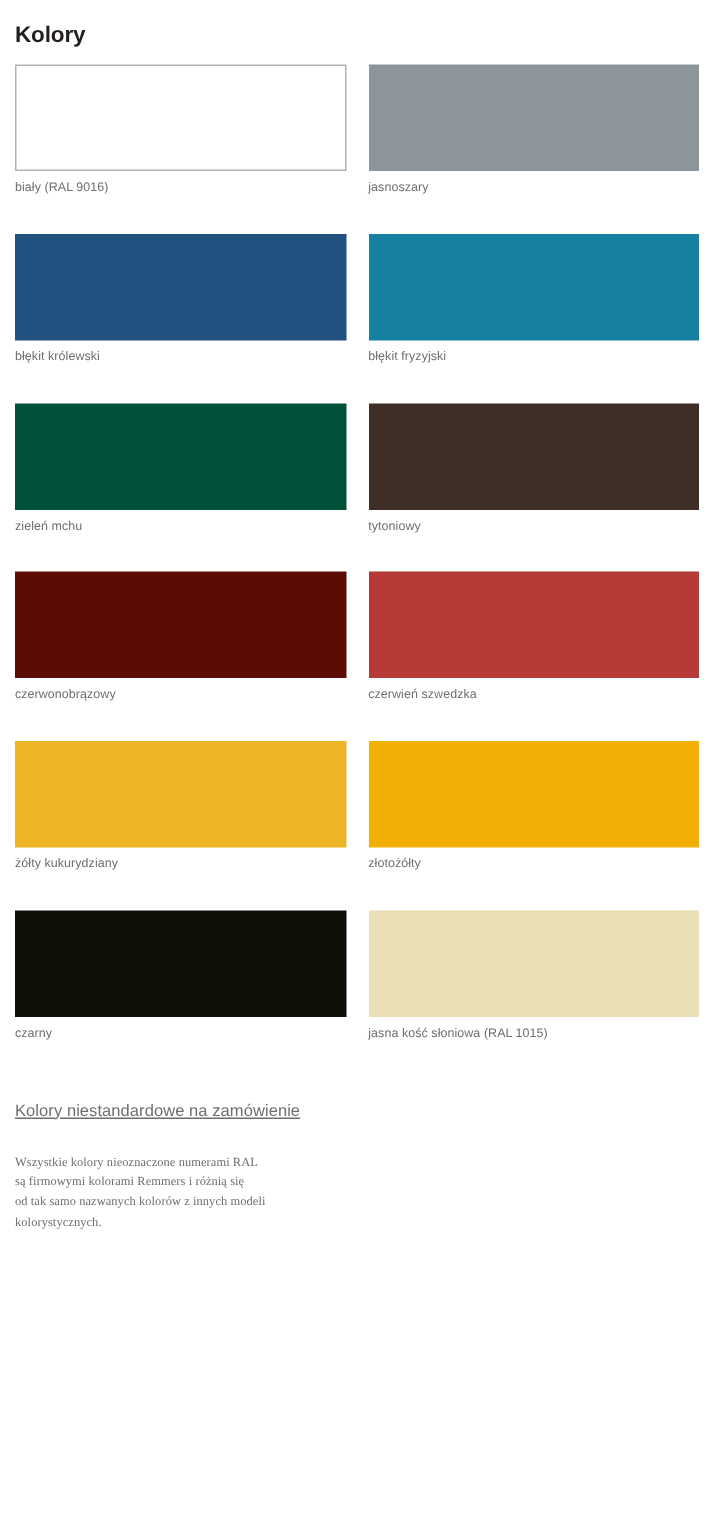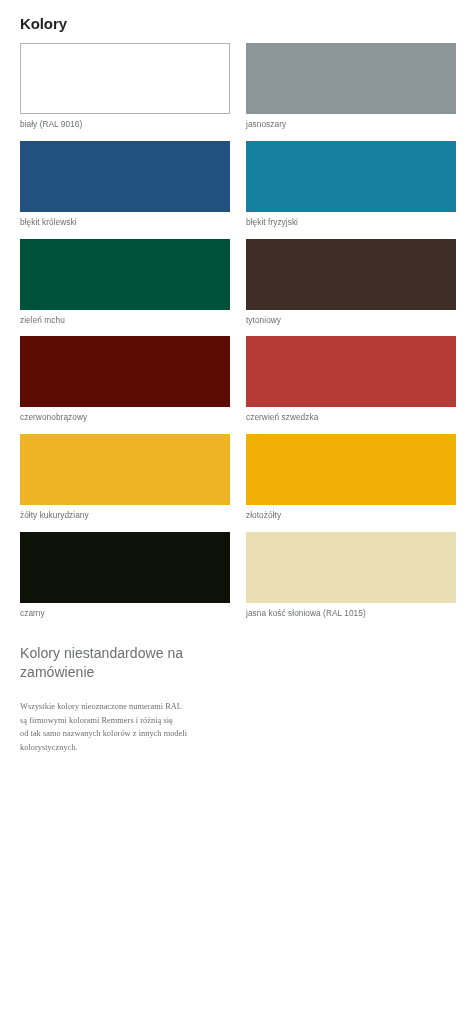--- a/index.html
+++ b/index.html
@@ -12,37 +12,38 @@
     width: 476px;
     height: 1024px;
     font-family: "Liberation Sans", "DejaVu Sans", sans-serif;
     color: #58595b;
     overflow: hidden;
   }
   .page {
     width: 476px;
     height: 766px;
     box-sizing: border-box;
-    padding: 0 20px;
+    padding: 0 10px;
     position: relative;
   }
   .page-title {
     font-size: 15px;
     font-weight: bold;
     color: #231f20;
     letter-spacing: -0.1px;
     margin: 0;
     padding: 15px 0 10px 0;
     line-height: 1.2;
   }
   .swatch-grid {
     display: grid;
     grid-template-columns: 1fr 1fr;
     column-gap: 16px;
     row-gap: 0;
+    gap: 15px;
   }
   .swatch-cell {
     display: block;
     margin-bottom: 5px;
   }
   .swatch-chip {
     display: block;
     width: 100%;
     height: 71px;
     box-sizing: border-box;
@@ -58,25 +59,26 @@
     padding-top: 5px;
     padding-bottom: 6px;
     letter-spacing: 0.05px;
     white-space: nowrap;
   }
   .note-cell {
     display: block;
   }
   .note-order {
     display: block;
-    font-size: 14px;
+    font-size: 11px;
     line-height: 1.35;
     color: #6d6e71;
     padding-top: 14px;
     letter-spacing: 0.05px;
+    text-decoration: underline;
   }
   .note-paragraph {
     display: block;
     font-size: 8.3px;
     line-height: 1.62;
     color: #6d6e71;
     padding-top: 19px;
     letter-spacing: 0.05px;
   }
   .note-line {

